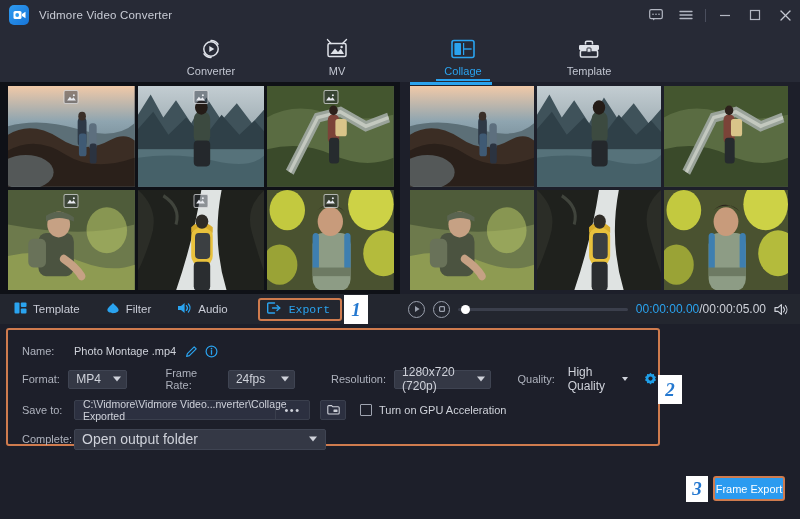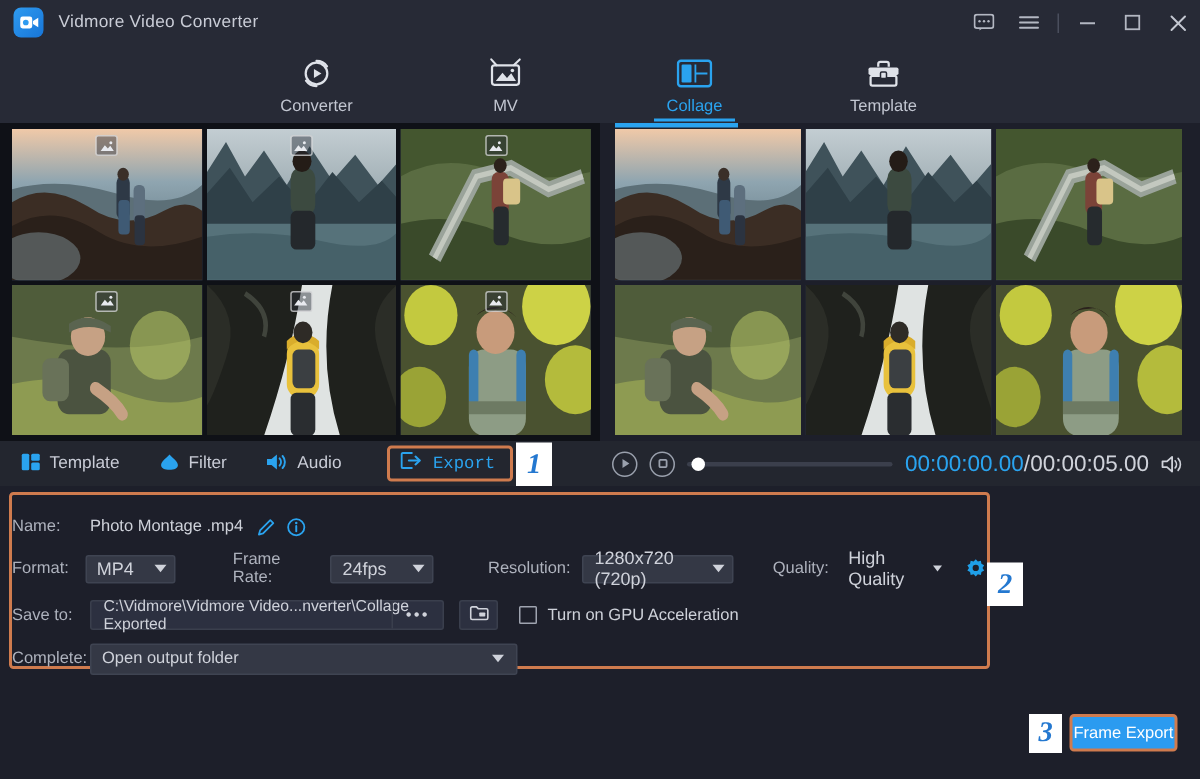--- a/index.html
+++ b/index.html
@@ -106,30 +106,30 @@
   .player { width: 400px; height: 30px; display: flex; align-items: center; gap: 8px; padding: 0 10px 0 8px; }
   .pbtn {
     width: 17px; height: 17px; border-radius: 50%; border: 1.3px solid #9aa0ad;
     display: flex; align-items: center; justify-content: center; cursor: pointer; flex: 0 0 auto;
   }
   .seek { position: relative; flex: 1 1 auto; height: 17px; display: flex; align-items: center; }
   .seek .track { width: 100%; height: 3px; background: #3b3f4c; border-radius: 2px; }
   .seek .knob {
     position: absolute; left: 2%; width: 9px; height: 9px; border-radius: 50%; background: #ffffff;
   }
-  .timecode { font-size: 15px; color: #2aa3ef; white-space: nowrap; letter-spacing: 0px; }
+  .timecode { font-size: 12px; color: #2aa3ef; white-space: nowrap; letter-spacing: 0px; }
   .timecode .total { color: #cfd2da; }
 
   
   .settings {
     position: absolute; top: 328px; left: 6px; width: 654px; height: 118px;
     border: 2px solid #cf7b4e; border-radius: 3px; background: #1d1f2a;
     padding: 8px 0 0 0;
   }
-  .srow { display: flex; align-items: center; height: 26px; padding-left: 0; }
+  .srow { display: flex; align-items: center; height: 26px; padding-left: 14px; }
   .lbl { font-size: 11px; color: #aeb2bd; }
   .valtext { font-size: 11px; color: #cfd2da; }
   .ibtn { display: inline-flex; align-items: center; justify-content: center; cursor: pointer; }
 
   .select {
     position: relative; height: 19px; background: #343845; border: 1px solid #3f4452;
     border-radius: 2px; display: flex; align-items: center;
     padding: 0 18px 0 7px; font-size: 12px; color: #cfd2da; cursor: pointer;
   }
   .select .caret {
@@ -701,21 +701,21 @@
         </span>
       </div>
       <div class="chkwrap">
         <span class="chk"></span>
         <span class="valtext">Turn on GPU Acceleration</span>
       </div>
     </div>
 
     <div class="srow" style="height:26px">
       <span class="lbl" style="width:52px">Complete:</span>
-      <div class="select" style="width:285px;height:21px;font-size:11px">
+      <div class="select" style="width:252px;height:21px;font-size:14px">
         <span>Open output folder</span>
         <span class="caret" style="right:8px"></span>
       </div>
     </div>
   </div>
 
   <div class="step" id="step1">1</div>
   <div class="step" id="step2">2</div>
   <div class="step" id="step3">3</div>
 

